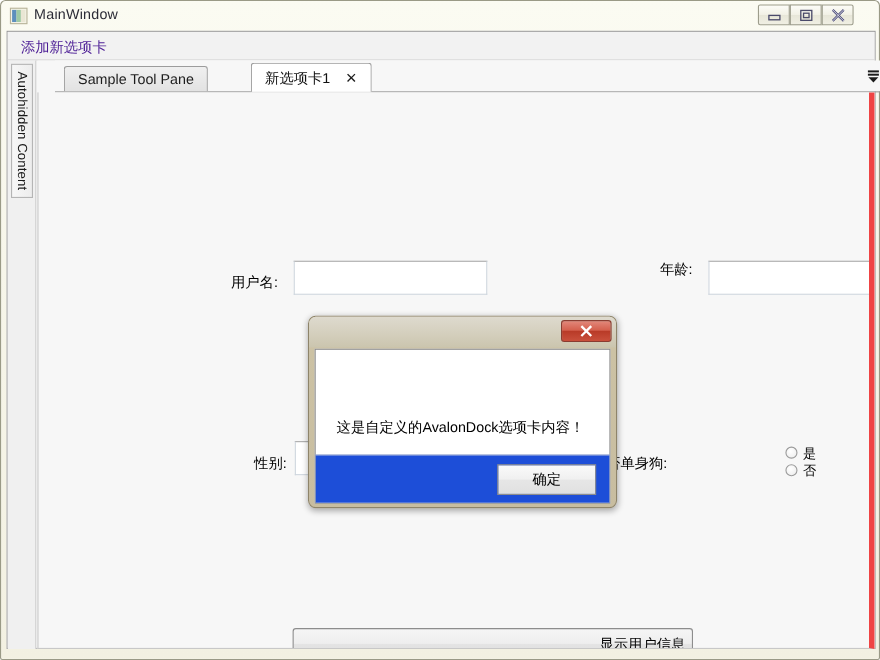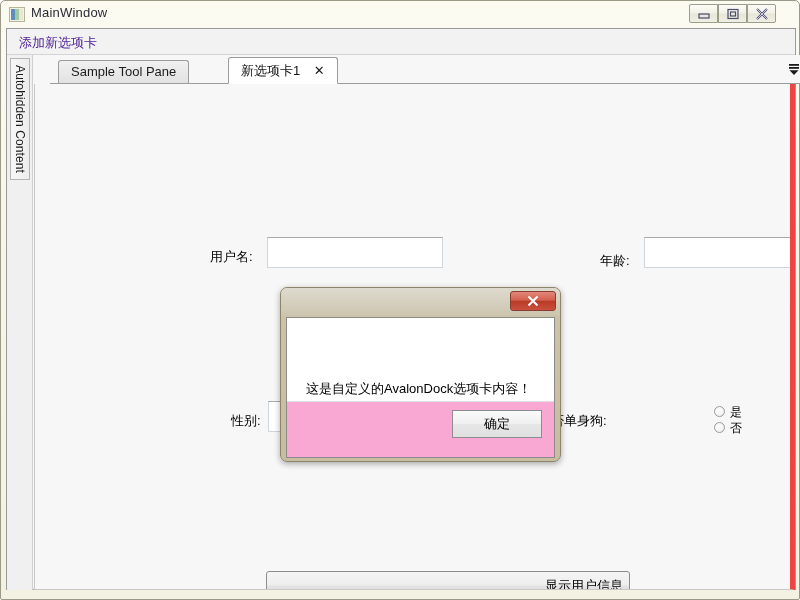--- a/index.html
+++ b/index.html
@@ -231,21 +231,21 @@
     font-size: 13px;
     padding: 2px 4px;
     color: #000;
     outline: none;
     font-family: "Liberation Sans", sans-serif;
   }
 
   #lbl-username { left: 175px; top: 164px; }
   #txt-username { left: 232px; top: 153px; width: 176px; height: 31px; }
 
-  #lbl-age { left: 565px; top: 168px; }
+  #lbl-age { left: 565px; top: 152px; }
   #txt-age { left: 609px; top: 153px; width: 173px; height: 31px; }
 
   #lbl-gender { left: 196px; top: 328px; }
   #txt-gender { left: 233px; top: 317px; width: 176px; height: 31px; }
 
   #lbl-single { left: 503px; top: 328px; }
 
   .radio-wrap {
     position: absolute;
     font-size: 12px;
@@ -323,23 +323,23 @@
   #dialog-msg {
     position: absolute;
     left: 19px; top: 62px;
     font-size: 13px;
     color: #000;
     white-space: nowrap;
   }
   #dialog-footer {
     position: absolute;
     left: 0; bottom: 0;
-    width: 267px; height: 56px;
-    box-sizing: border-box;
-    background: #f9a8d4;
+    width: 267px; height: 44px;
+    box-sizing: border-box;
+    background: #1d4ed8;
     border-top: 1px solid #dfdfdf;
   }
   #dialog-ok {
     position: absolute;
     right: 12px; top: 8px;
     width: 90px; height: 28px;
     box-sizing: border-box;
     background: linear-gradient(to bottom, #fafafa 0%, #f0f0f0 48%, #e6e6e6 52%, #e0e0e0 100%);
     border: 1px solid #8d8d8d;
     font-size: 13px;

